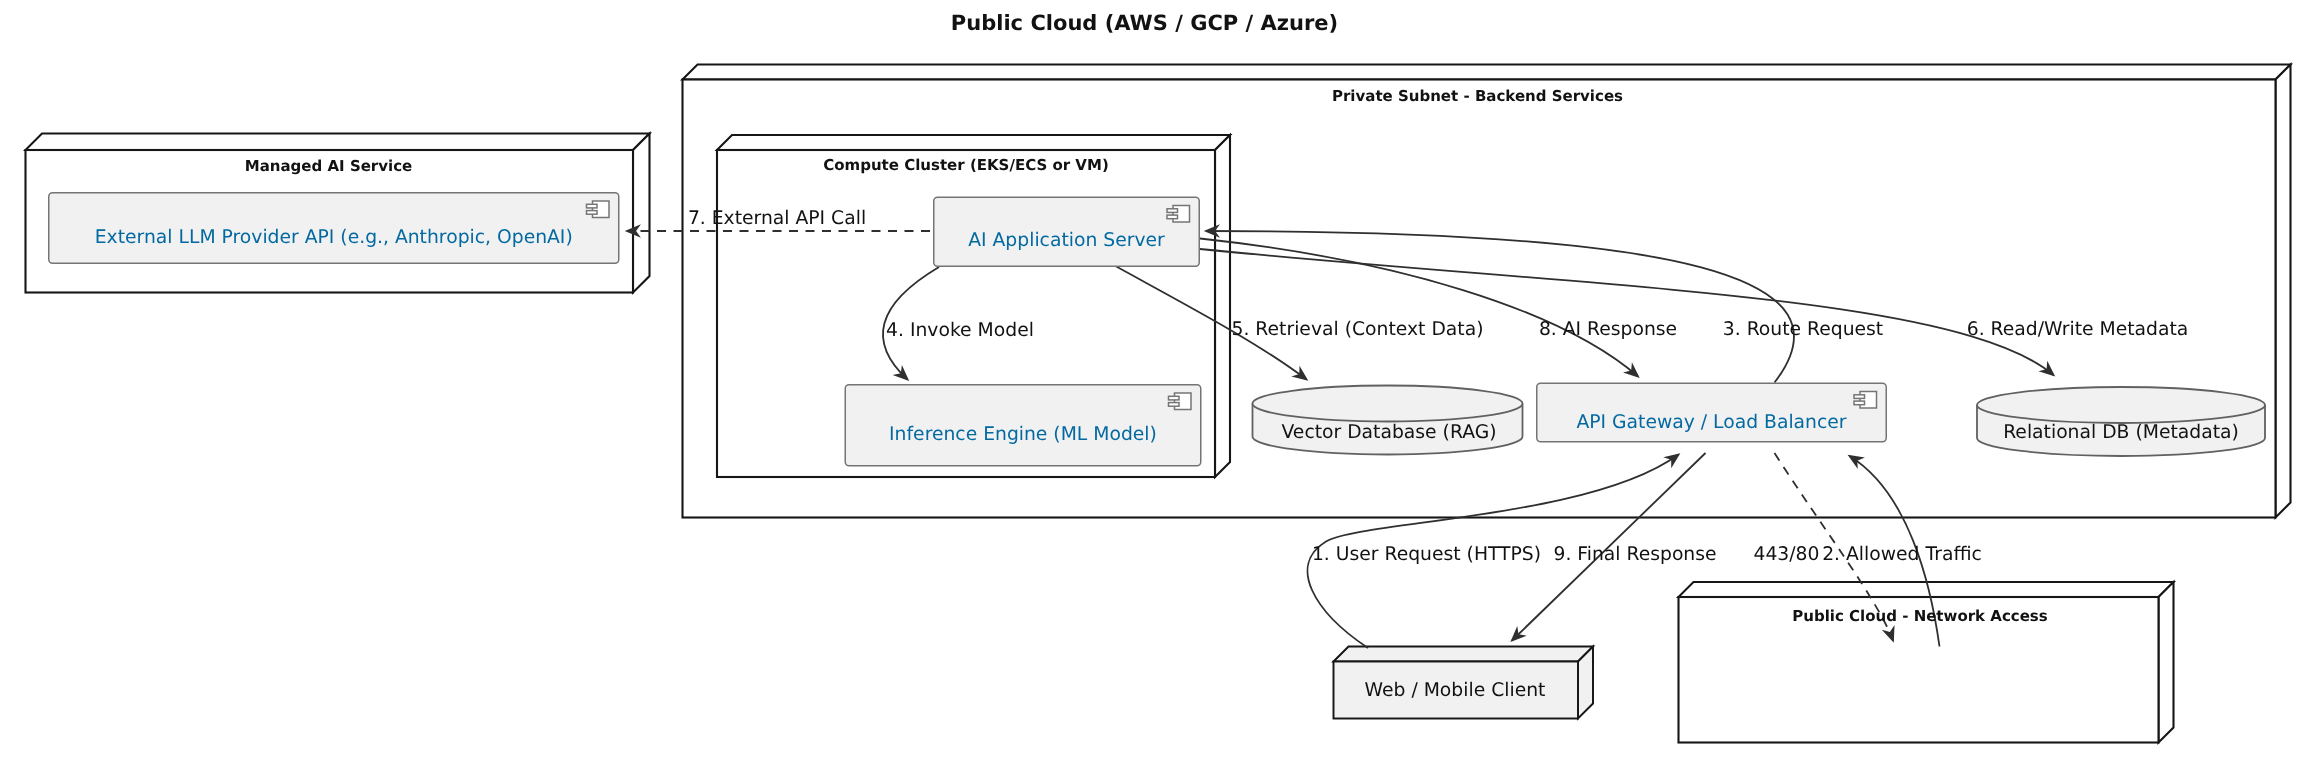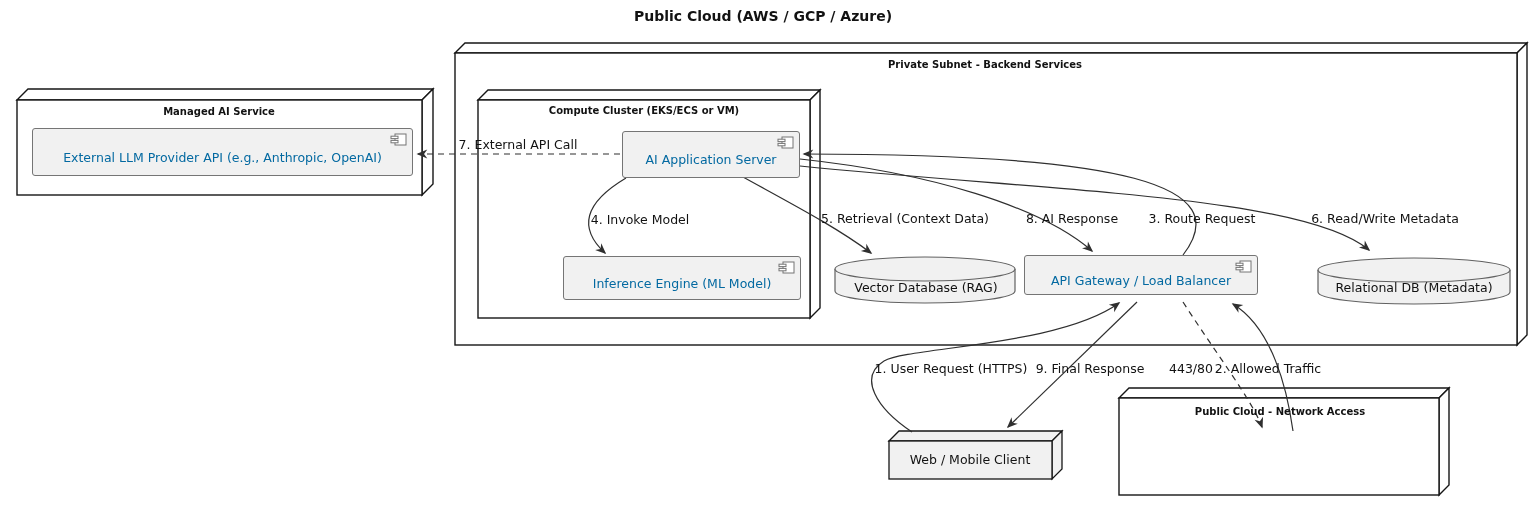--- a/index.html
+++ b/index.html
@@ -102,21 +102,21 @@
     <svg class="cicon" viewBox="0 0 17 13">
       <g stroke="#757575" stroke-width="1" fill="#FFFFFF">
         <rect x="5" y="1" width="11" height="11"></rect>
           <rect x="1" y="3.2" width="7" height="2.4"></rect>
           <rect x="1" y="7.4" width="7" height="2.4"></rect>
       </g>
     </svg>
     <span>AI Application Server</span>
   </div>
 
-  <div class="comp" style="left:563px;top:256px;width:238px;height:44px">
+  <div class="comp" style="left:563px;top:256px;width:238px;height:55px">
     <svg class="cicon" viewBox="0 0 17 13">
       <g stroke="#757575" stroke-width="1" fill="#FFFFFF">
         <rect x="5" y="1" width="11" height="11"></rect>
           <rect x="1" y="3.2" width="7" height="2.4"></rect>
           <rect x="1" y="7.4" width="7" height="2.4"></rect>
       </g>
     </svg>
     <span>Inference Engine (ML Model)</span>
   </div>
 

